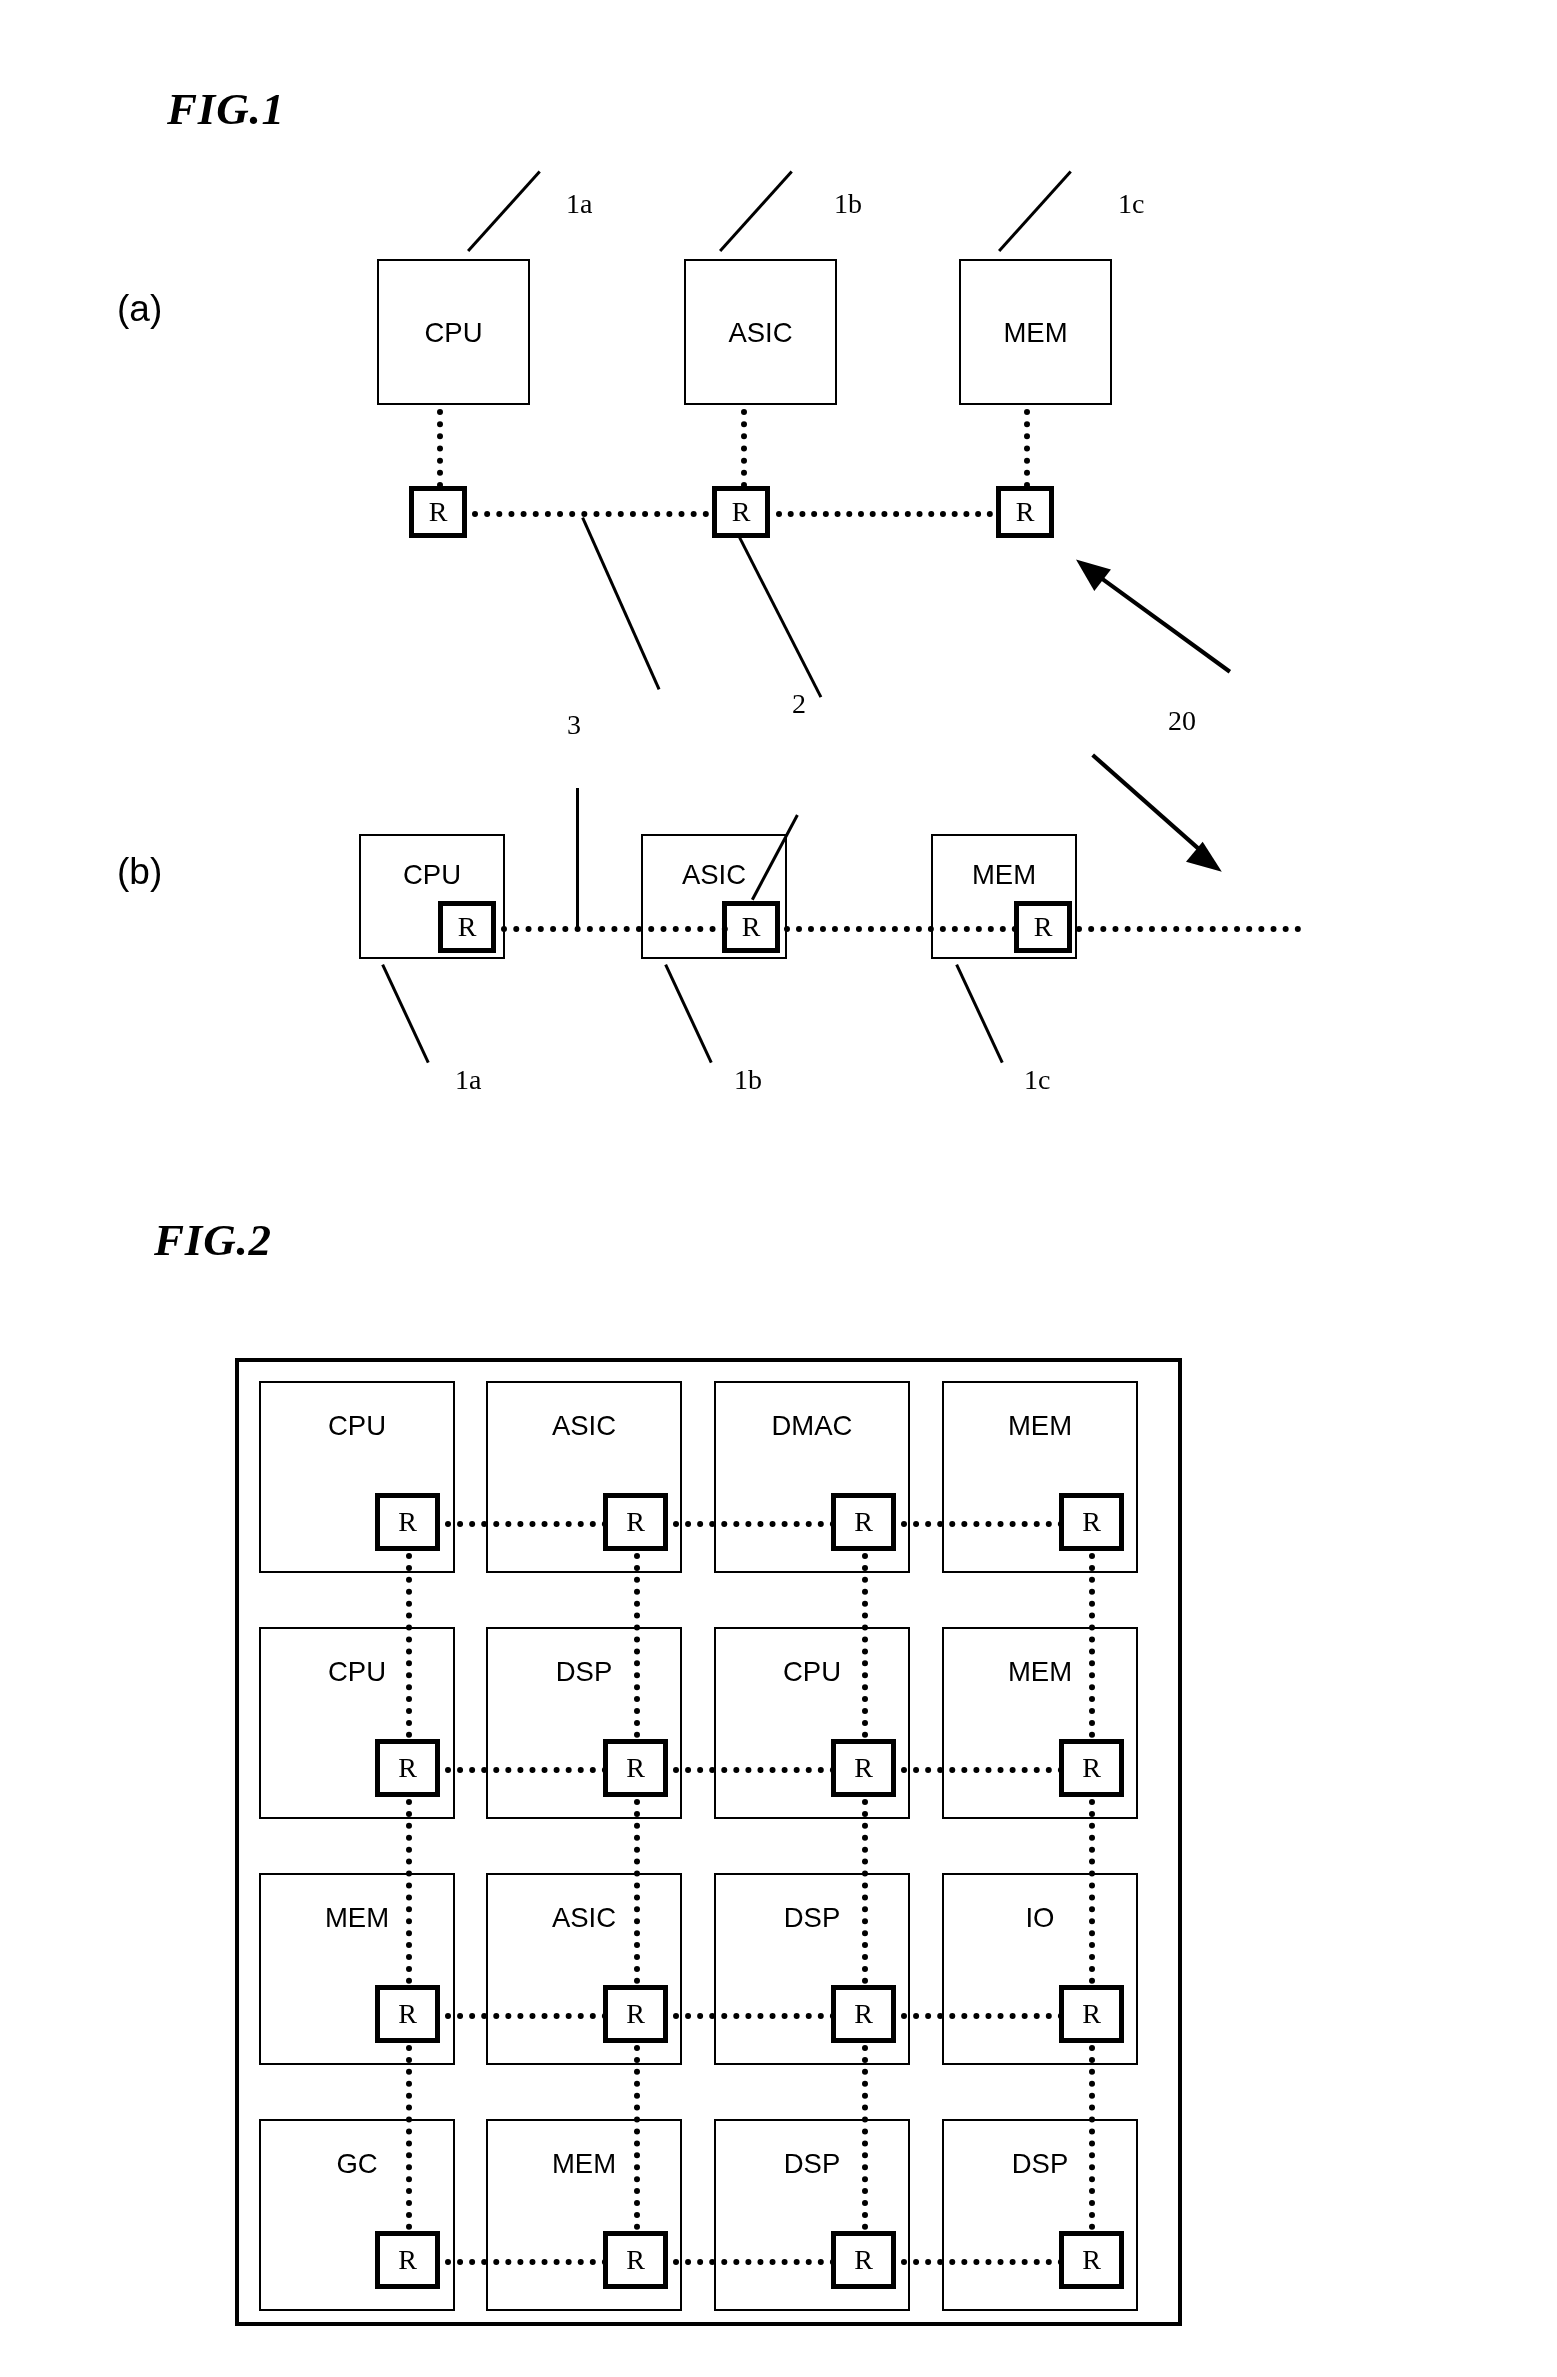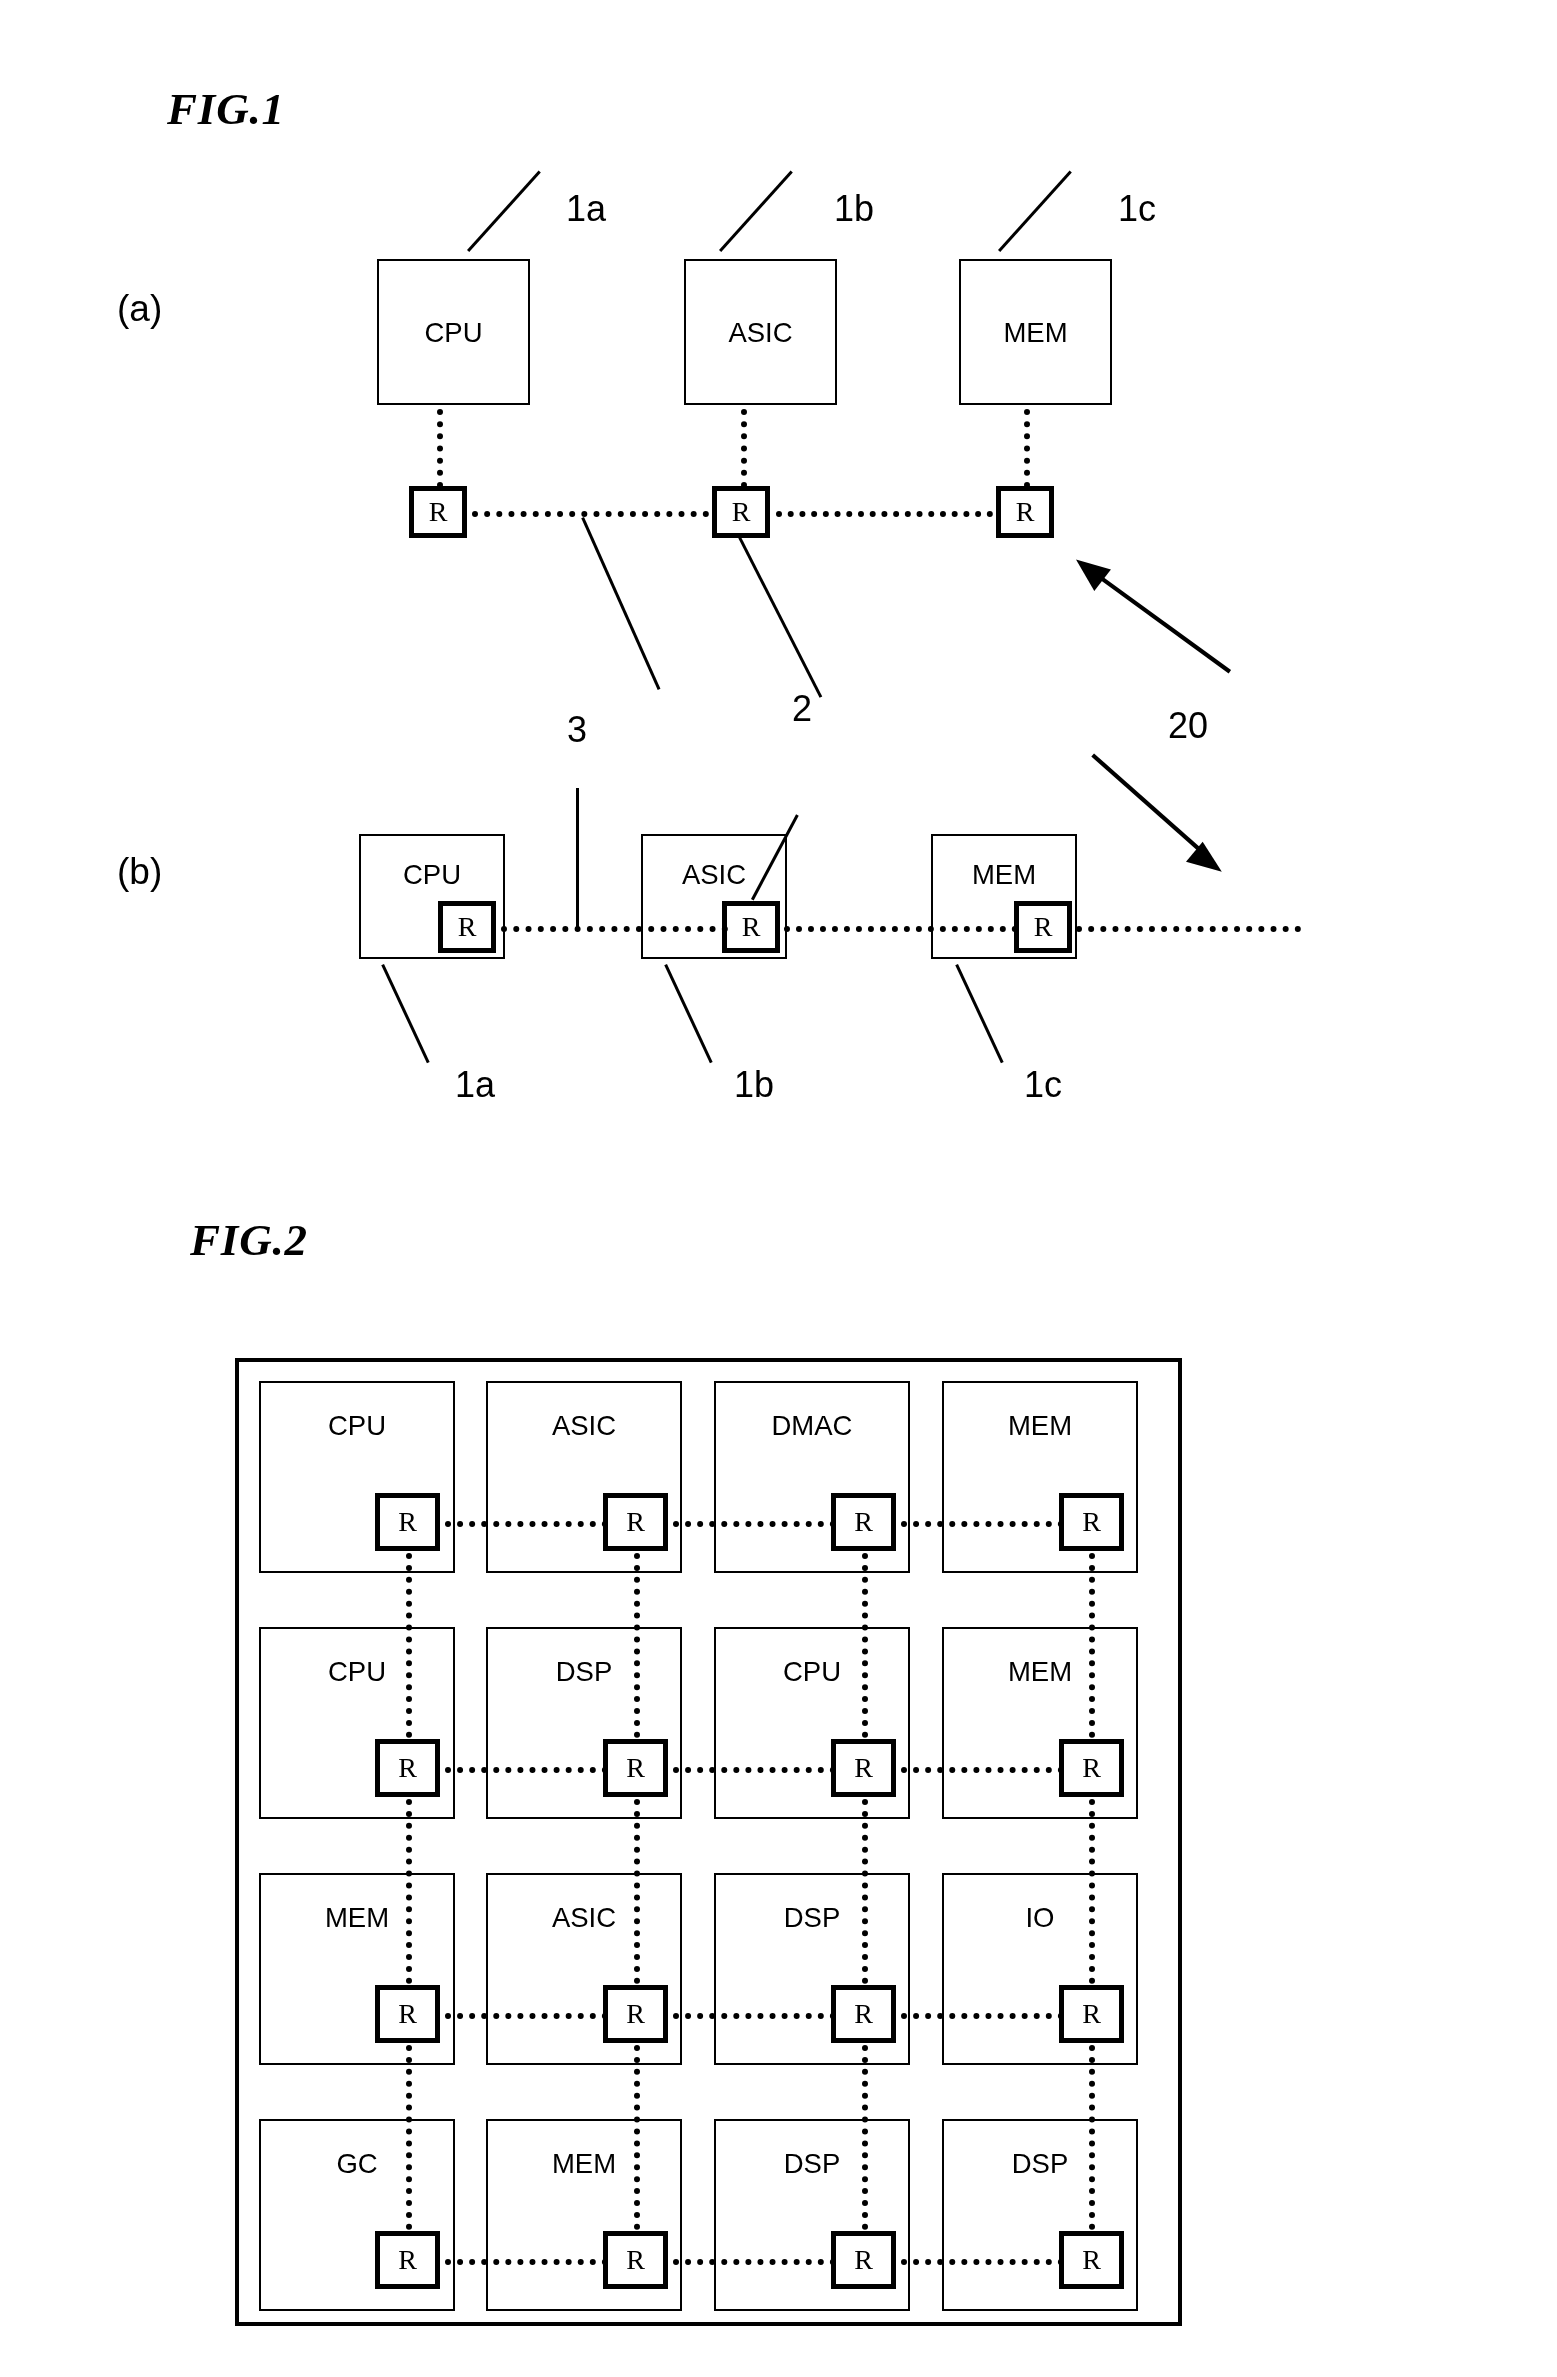--- a/index.html
+++ b/index.html
@@ -1,19 +1,19 @@
 <!DOCTYPE html>
 <html style="font-size:13.3px"><head>
 <meta charset="utf-8">
 <style>
   html,body{margin:0;padding:0;background:#ffffff;}
   body{width:1557px;height:2377px;position:relative;font-family:"Liberation Sans",sans-serif;color:#000;}
   .fig-title{position:absolute;font-family:"Liberation Serif",serif;font-style:italic;font-weight:bold;font-size:45px;letter-spacing:0.8px;}
   .sublabel{position:absolute;font-family:"Liberation Sans",sans-serif;font-size:37px;}
-  .refnum{position:absolute;font-family:Liberation Sans, sans-serif;font-size:36px;}
+  .refnum{position:absolute;font-family:Liberation Serif, serif;font-size:28px;}
   .box{position:absolute;border:2.5px solid #000;background:#fff;box-sizing:border-box;}
   .boxlabel{position:absolute;font-size:27.5px;text-align:center;white-space:nowrap;}
   .rbox{position:absolute;border:5px solid #000;background:#fff;box-sizing:border-box;
         display:flex;align-items:center;justify-content:center;font-size:28px;font-family:"Liberation Serif",serif;}
   .hdots{position:absolute;height:0;border-top:6.7px dotted #000;}
   .vdots{position:absolute;width:0;border-left:6.7px dotted #000;}
   .line{position:absolute;background:#000;transform-origin:0 0;height:2.5px;}
   .outer{position:absolute;border:4.2px solid #000;box-sizing:border-box;background:#fff;}
   svg.arrow{position:absolute;overflow:visible;}
 </style>
@@ -92,21 +92,21 @@
 
 <div class="line" style="left:384px;top:964px;width:108px;transform:rotate(65deg);"></div>
 <div class="refnum" style="left:455px;top:1064px;">1a</div>
 
 <div class="line" style="left:667px;top:964px;width:108px;transform:rotate(65deg);"></div>
 <div class="refnum" style="left:734px;top:1064px;">1b</div>
 
 <div class="line" style="left:958px;top:964px;width:108px;transform:rotate(65deg);"></div>
 <div class="refnum" style="left:1024px;top:1064px;">1c</div>
 
-<div class="fig-title" style="left:154px;top:1214px;margin-left:36px;">FIG.2</div>
+<div class="fig-title" style="left:154px;top:1214px;">FIG.2</div>
 
 <div class="outer" style="left:235px;top:1358px;width:947px;height:968px;"></div>
 
 <div class="box" style="left:259px;top:1381px;width:196px;height:192px;"></div>
 <div class="boxlabel" style="left:259px;top:1410px;width:196px;">CPU</div>
 <div class="rbox" style="left:375px;top:1493px;width:65px;height:58px;">R</div>
 
 <div class="box" style="left:486px;top:1381px;width:196px;height:192px;"></div>
 <div class="boxlabel" style="left:486px;top:1410px;width:196px;">ASIC</div>
 <div class="rbox" style="left:603px;top:1493px;width:65px;height:58px;">R</div>

